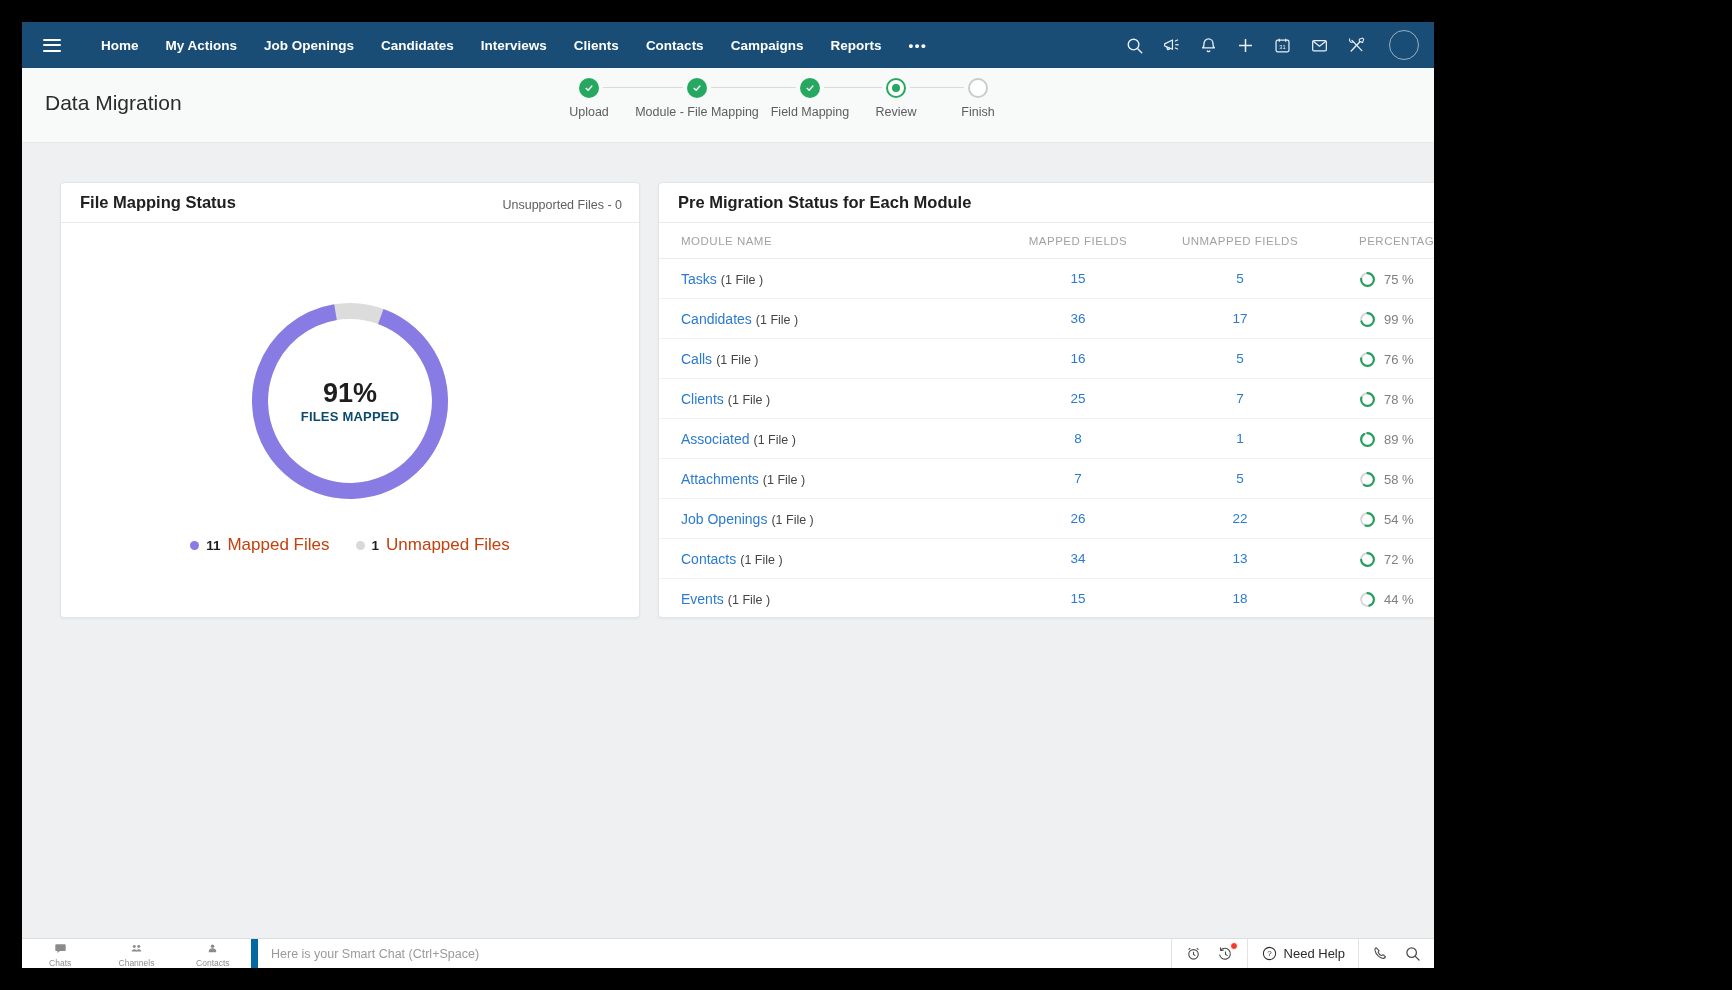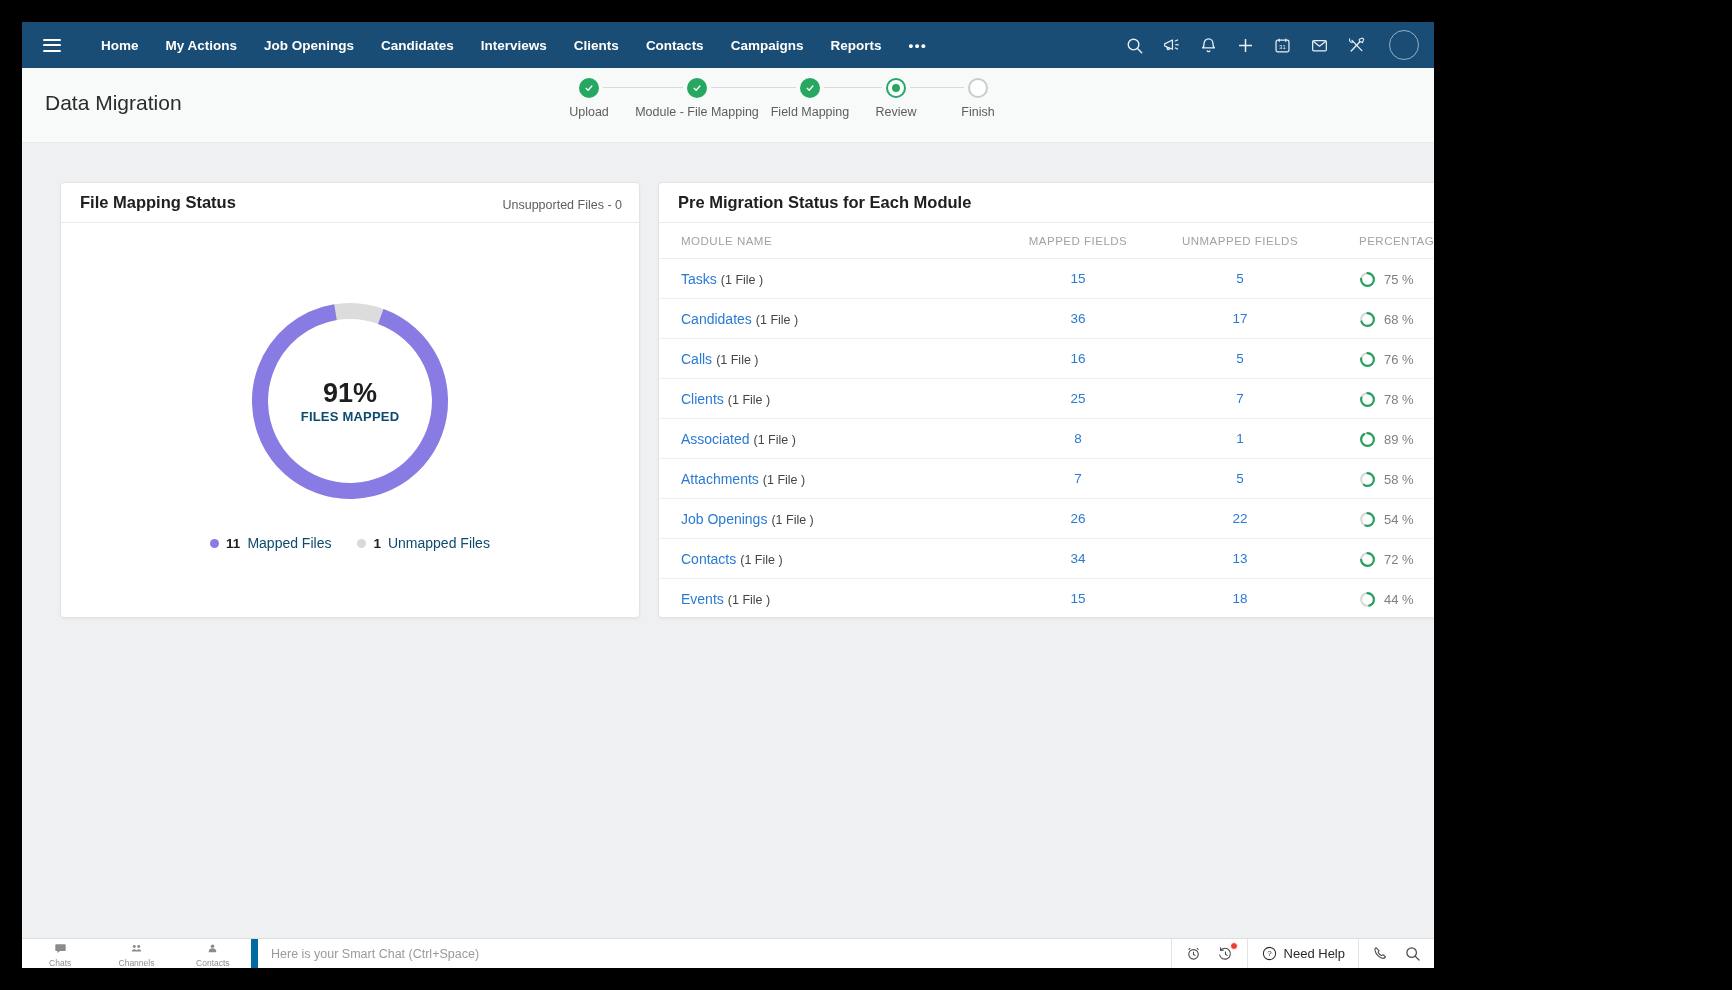--- a/index.html
+++ b/index.html
@@ -43,21 +43,21 @@
 
   
   .donut-wrap { position:absolute; left:189px; top:118px; width:200px; height:200px; }
   .donut-center { position:absolute; inset:0; display:flex; flex-direction:column; align-items:center; justify-content:center; }
   .d-pct { font-size:27px; font-weight:700; color:#1e1e1e; }
   .d-label { font-size:13px; font-weight:700; color:#0c4a6e; letter-spacing:.2px; }
   .legend { position:absolute; left:0; right:0; top:352px; display:flex; justify-content:center; gap:26px; }
   .leg-item { display:flex; align-items:center; gap:7px; }
   .leg-dot { width:9px; height:9px; border-radius:50%; }
   .leg-count { font-weight:700; color:#1f1f1f; font-size:13.5px; }
-  .leg-text { font-size:14px; color:#0c4a6e; }
+  .leg-text { font-size:17px; color:#c2410c; }
 
   
   .thead { position:relative; height:36px; border-bottom:1px solid #ededee; }
   .th { position:absolute; top:12px; font-size:11.5px; color:#a2a2a2; letter-spacing:.5px; white-space:nowrap; }
   .th.c { transform:translateX(-50%); }
   .trow { position:relative; height:40px; border-bottom:1px solid #f0f0f1; }
   .cell-name { position:absolute; left:22px; top:11px; white-space:nowrap; }
   .module-link { color:#2b7ad2; font-size:14px; cursor:pointer; }
   .files { color:#454545; font-size:12.5px; margin-left:4px; }
   .num { position:absolute; top:12px; color:#2b7ad2; font-size:13.5px; transform:translateX(-50%); }
@@ -247,21 +247,21 @@
         </div>
         <div class="trow">
           <div class="cell-name"><span class="module-link">Candidates</span><span class="files">(1 File )</span></div>
           <div class="num" style="left:419px">36</div>
           <div class="num" style="left:581px">17</div>
           <div class="pct-cell">
             <svg viewBox="0 0 20 20">
               <circle cx="10" cy="10" r="7.5" fill="none" stroke="#d5d5d5" stroke-width="2.2"></circle>
               <circle cx="10" cy="10" r="7.5" fill="none" stroke="#23a05c" stroke-width="2.5" stroke-linecap="round" transform="rotate(-90 10 10)" stroke-dasharray="32.04 47.12"></circle>
             </svg>
-            <span class="pct-label">68 %</span>
+            <span class="pct-label">99 %</span>
           </div>
         </div>
         <div class="trow">
           <div class="cell-name"><span class="module-link">Calls</span><span class="files">(1 File )</span></div>
           <div class="num" style="left:419px">16</div>
           <div class="num" style="left:581px">5</div>
           <div class="pct-cell">
             <svg viewBox="0 0 20 20">
               <circle cx="10" cy="10" r="7.5" fill="none" stroke="#d5d5d5" stroke-width="2.2"></circle>
               <circle cx="10" cy="10" r="7.5" fill="none" stroke="#23a05c" stroke-width="2.5" stroke-linecap="round" transform="rotate(-90 10 10)" stroke-dasharray="35.81 47.12"></circle>

